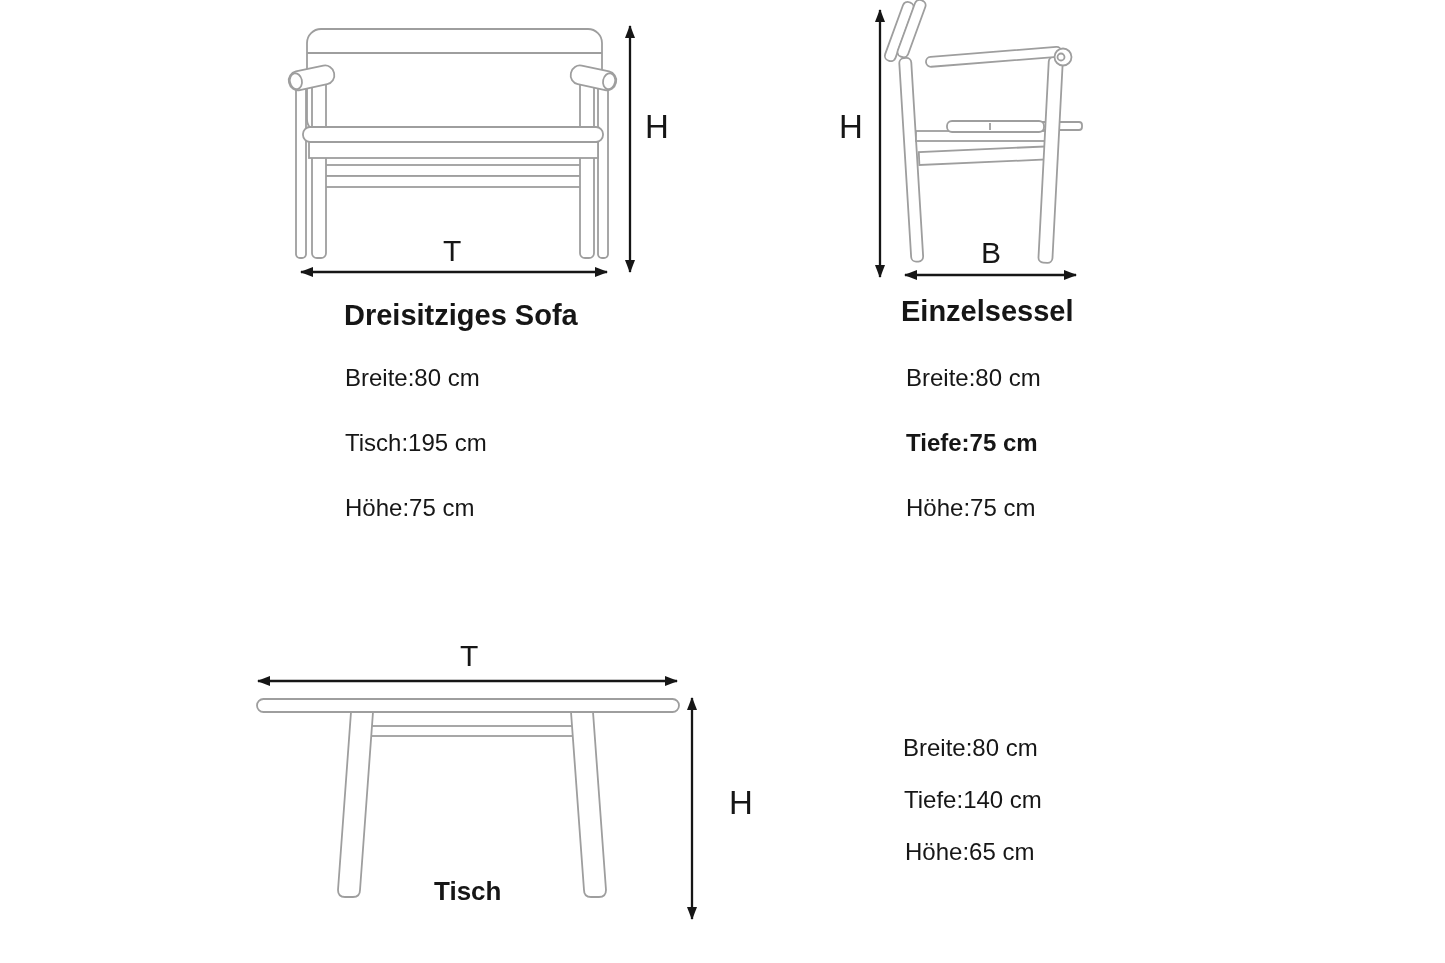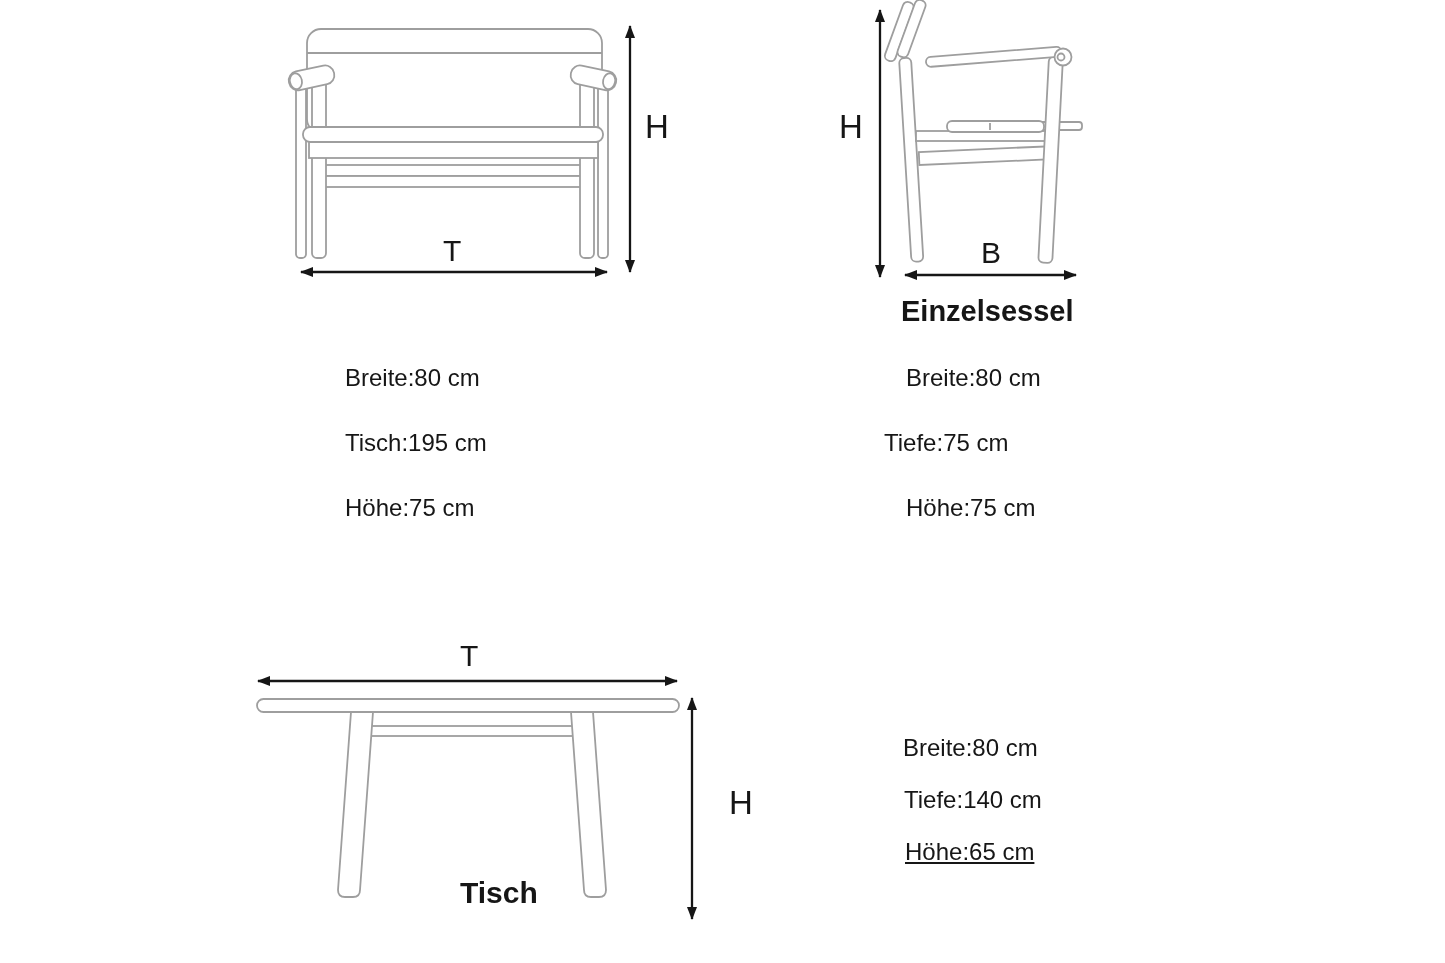--- a/index.html
+++ b/index.html
@@ -149,31 +149,32 @@
       <rect class="art" x="257" y="699" width="422" height="13" rx="6.5"></rect>
     </g>
     <g>
       <line class="dim" x1="258" y1="681" x2="677" y2="681" marker-start="url(#ah)" marker-end="url(#ah)"></line>
       <line class="dim" x1="692" y1="698" x2="692" y2="919" marker-start="url(#ah)" marker-end="url(#ah)"></line>
     </g>
   </svg>
 
   <span class="lbl dim-letter" style="left:443px; top:236px;">T</span>
   <span class="lbl dim-letter-big" style="left:645px; top:110px;">H</span>
+  <span class="lbl fig-title" style="left:344px; top:301px;">Dreisitziges Sofa</span>
   <span class="lbl spec" style="left:345px; top:366px;">Breite:80 cm</span>
   <span class="lbl spec" style="left:345px; top:431px;">Tisch:195 cm</span>
   <span class="lbl spec" style="left:345px; top:496px;">Höhe:75 cm</span>
 
   <span class="lbl dim-letter-big" style="left:839px; top:110px;">H</span>
   <span class="lbl dim-letter" style="left:981px; top:238px;">B</span>
   <span class="lbl fig-title" style="left:901px; top:297px;">Einzelsessel</span>
   <span class="lbl spec" style="left:906px; top:366px;">Breite:80 cm</span>
-  <span class="lbl spec" style="left:884px; top:431px;">Tiefe:75 cm</span>
+  <span class="lbl spec" style="left:906px; top:431px;font-weight:bold;">Tiefe:75 cm</span>
   <span class="lbl spec" style="left:906px; top:496px;">Höhe:75 cm</span>
 
   <span class="lbl dim-letter" style="left:460px; top:641px;">T</span>
   <span class="lbl dim-letter-big" style="left:729px; top:786px;">H</span>
-  <span class="lbl fig-title" style="left:434px; top:878px; font-size:30px;margin-left:26px;">Tisch</span>
+  <span class="lbl fig-title" style="left:434px; top:878px; font-size:26px;">Tisch</span>
   <span class="lbl spec" style="left:903px; top:736px;">Breite:80 cm</span>
   <span class="lbl spec" style="left:904px; top:788px;text-align:center;">Tiefe:140 cm</span>
-  <span class="lbl spec" style="left:905px; top:840px;text-decoration:underline;">Höhe:65 cm</span>
+  <span class="lbl spec" style="left:905px; top:840px;">Höhe:65 cm</span>
 
 </div>
 
 </body></html>

